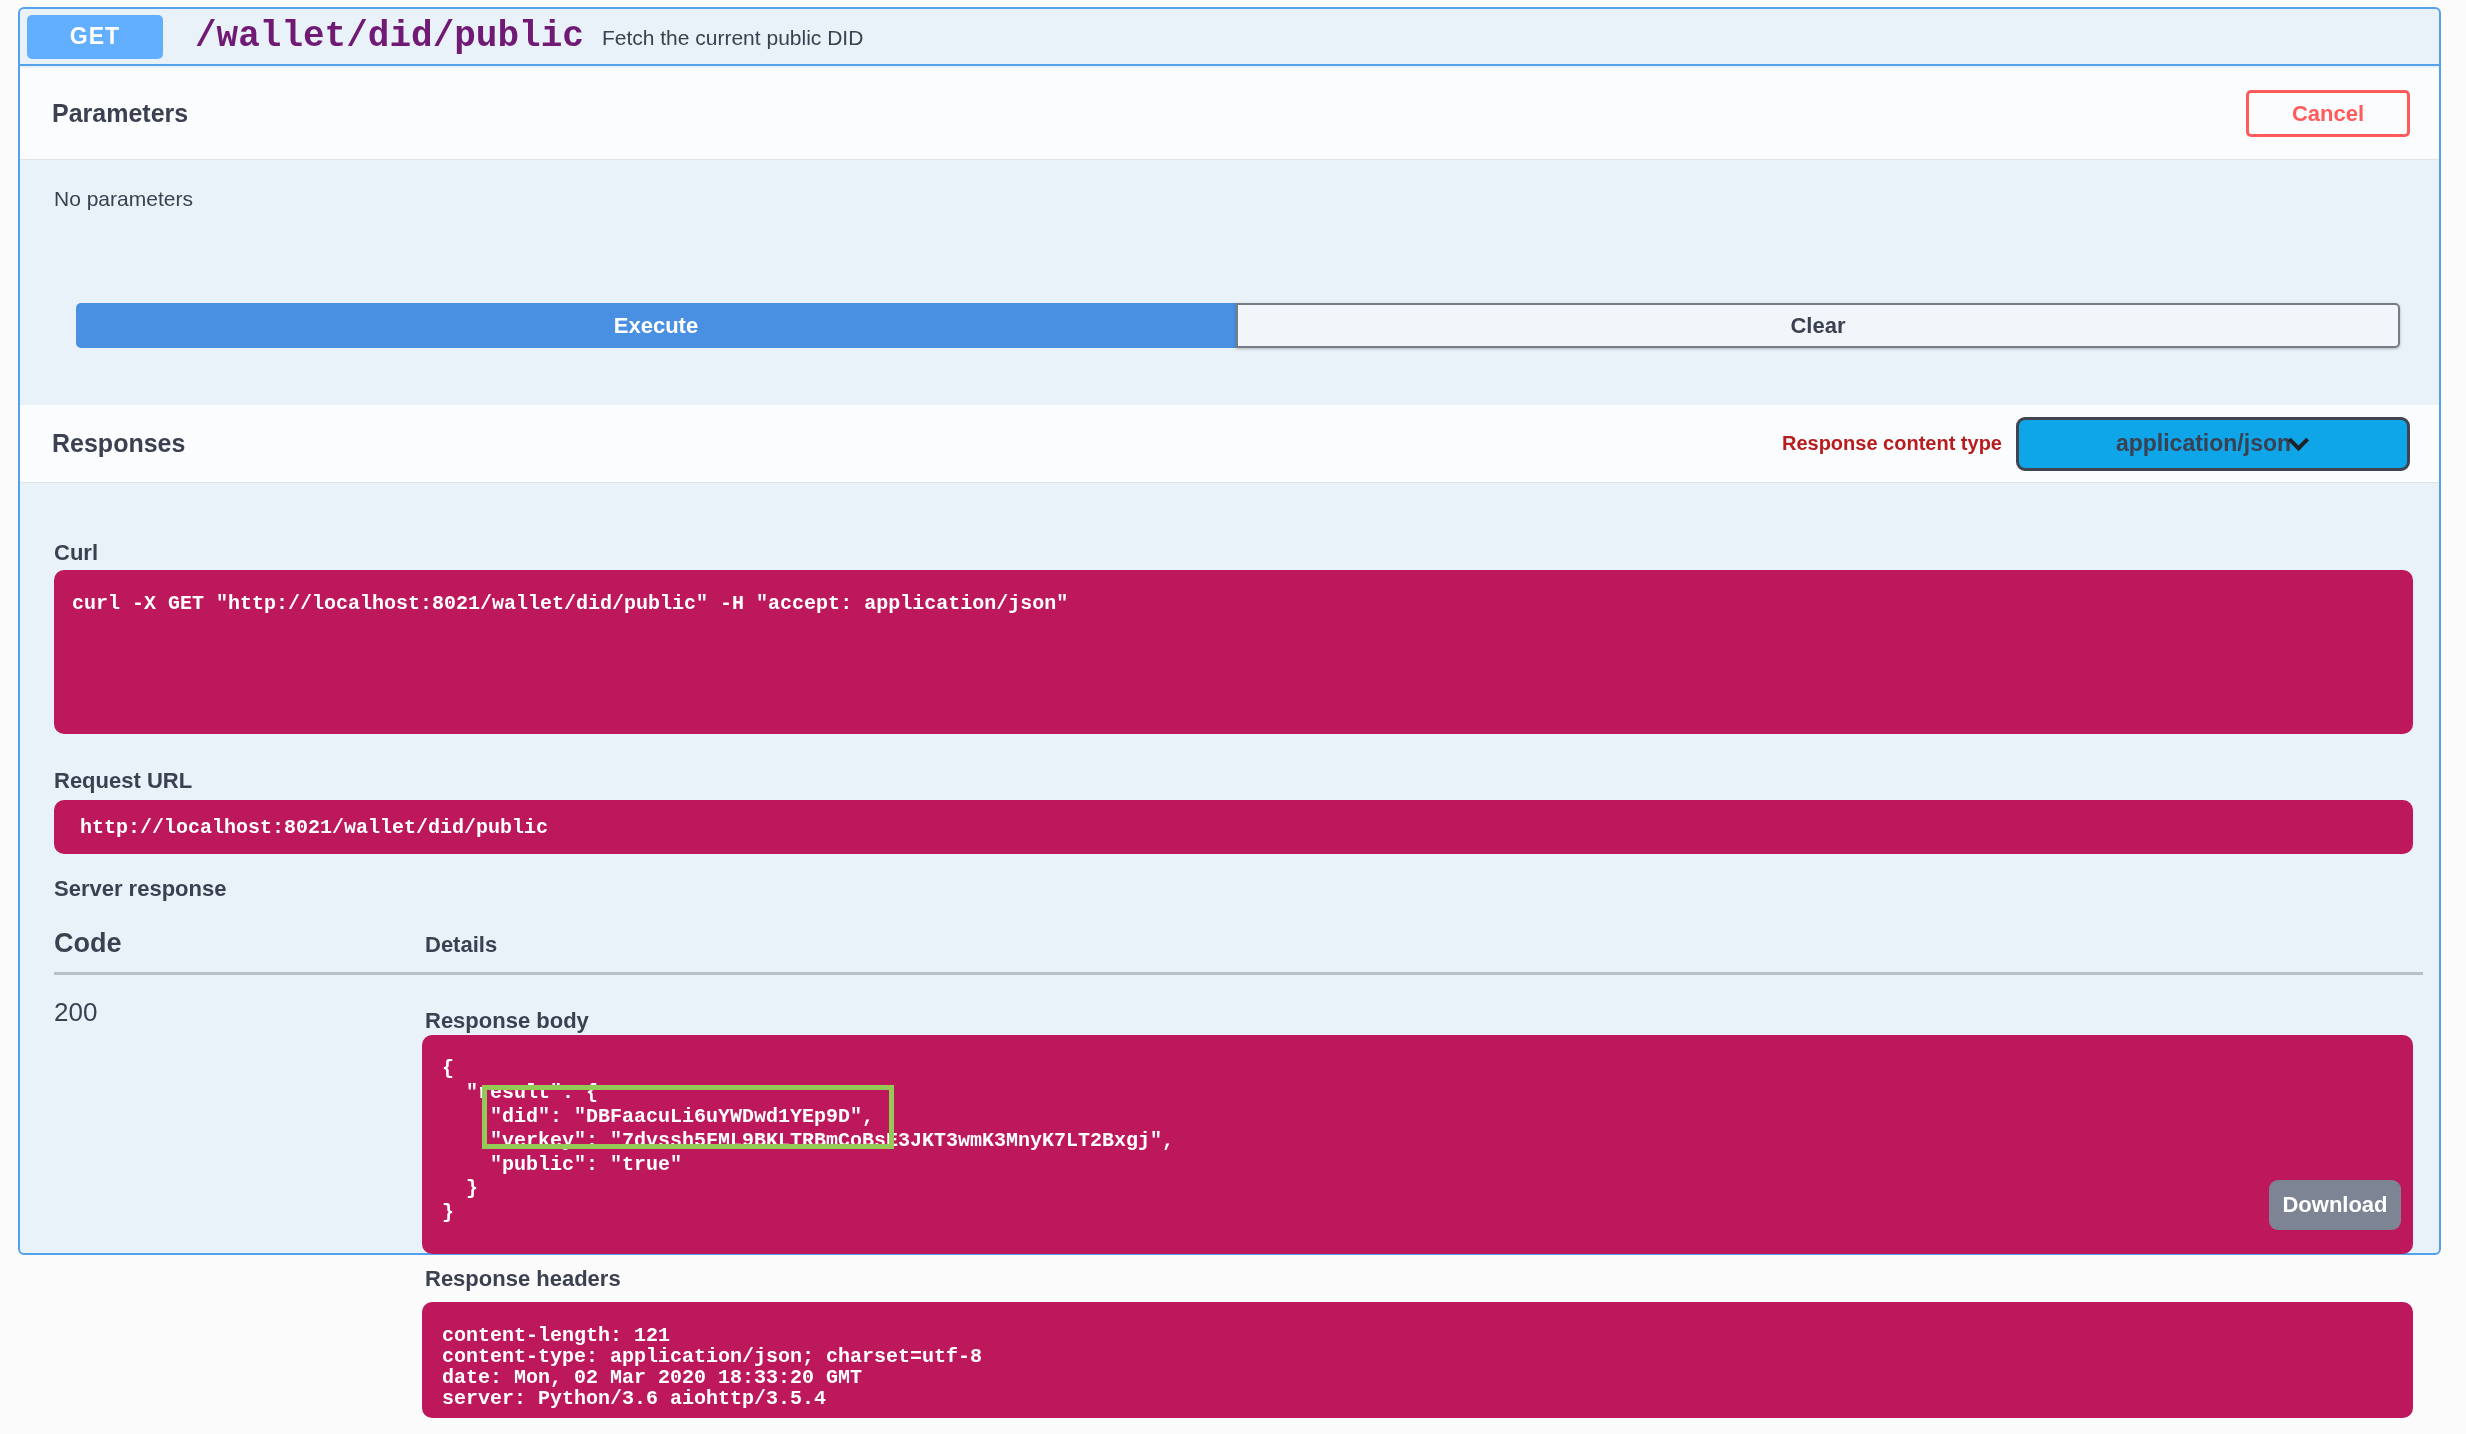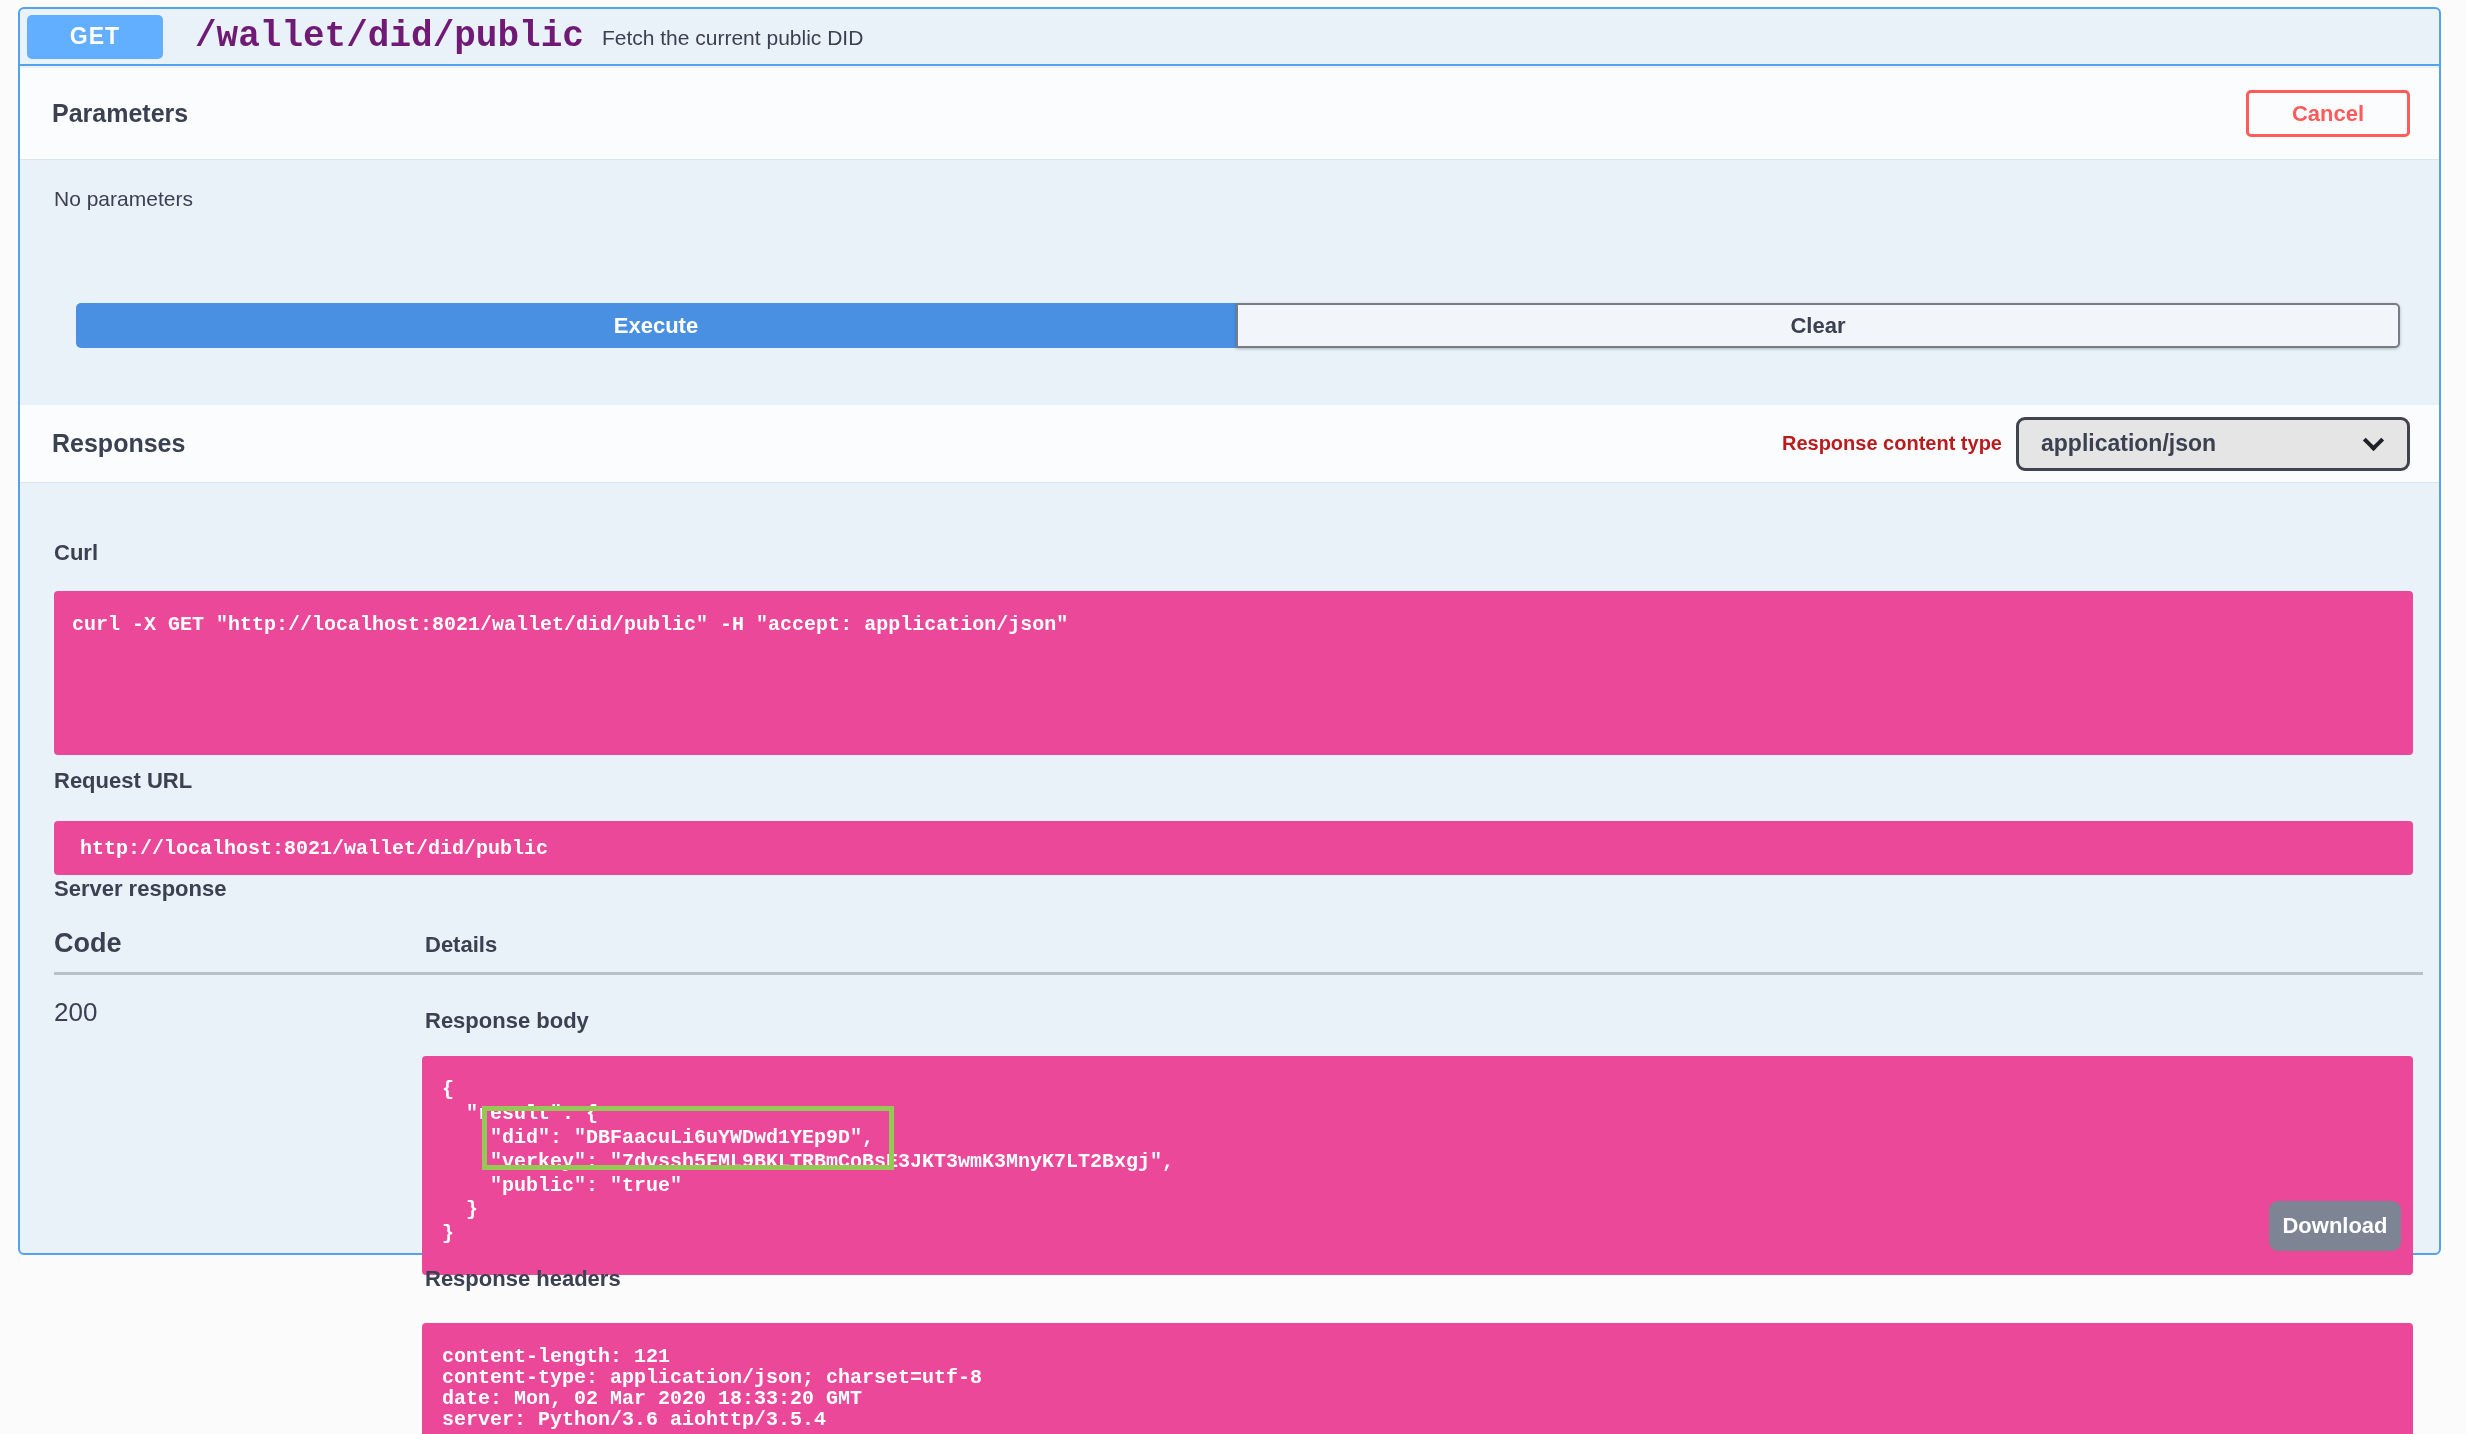--- a/index.html
+++ b/index.html
@@ -56,34 +56,34 @@
   .clear-btn {
     flex: 1; background: #f2f6fa; border: 2px solid #787d85; border-radius: 0 5px 5px 0;
     color: #3b4151; font-size: 22px; font-weight: bold; font-family: "Liberation Sans", sans-serif; cursor: pointer;
     box-shadow: 0 1px 3px rgba(0,0,0,.25);
   }
 
   
   .content-type-wrap { margin-left: auto; display: flex; align-items: center; }
   .content-type-label { font-size: 20px; font-weight: bold; color: #b91c1c; margin-right: 14px; }
   .select {
-    width: 394px; height: 54px; background: #e5e5e5; border: 3px solid #41444e; border-radius: 9px;
-    display: flex; align-items: center; justify-content: space-between; padding: 0 26px 0 22px;
+    width: 394px; height: 54px; background: #0ea5e9; border: 3px solid #41444e; border-radius: 9px;
+    display: flex; align-items: center; justify-content: center; padding: 0 26px 0 22px;
     font-size: 23px; font-weight: bold; color: #3b4151; cursor: pointer;
   }
   .chevron {
     width: 15px; height: 15px; border-right: 4px solid #1e2228; border-bottom: 4px solid #1e2228;
     transform: rotate(45deg); margin-top: -7px;
   }
 
   
   .block-label { position: absolute; font-size: 22px; font-weight: bold; color: #3b4151; }
   .dark-box {
-    position: absolute; background: #ec4899; border-radius: 4px; color: #ffffff;
-    font-family: "Liberation Mono", monospace; font-weight: bold; font-size: 20px; margin-top: 21px;
+    position: absolute; background: #be185d; border-radius: 10px; color: #ffffff;
+    font-family: "Liberation Mono", monospace; font-weight: bold; font-size: 20px;
   }
   .curl-label { left: 34px; top: 531px; }
   .curl-box { left: 34px; top: 561px; width: 2359px; height: 164px; padding: 22px 18px; }
   .requrl-label { left: 34px; top: 759px; }
   .requrl-box { left: 34px; top: 791px; width: 2359px; height: 54px; display: flex; align-items: center; padding-left: 26px; }
   .server-label { left: 34px; top: 867px; }
 
   
   .code-header  { position: absolute; left: 34px; top: 919px; font-size: 27px; font-weight: bold; color: #3b4151; }
   .details-header { position: absolute; left: 405px; top: 923px; font-size: 22px; font-weight: bold; color: #3b4151; }

